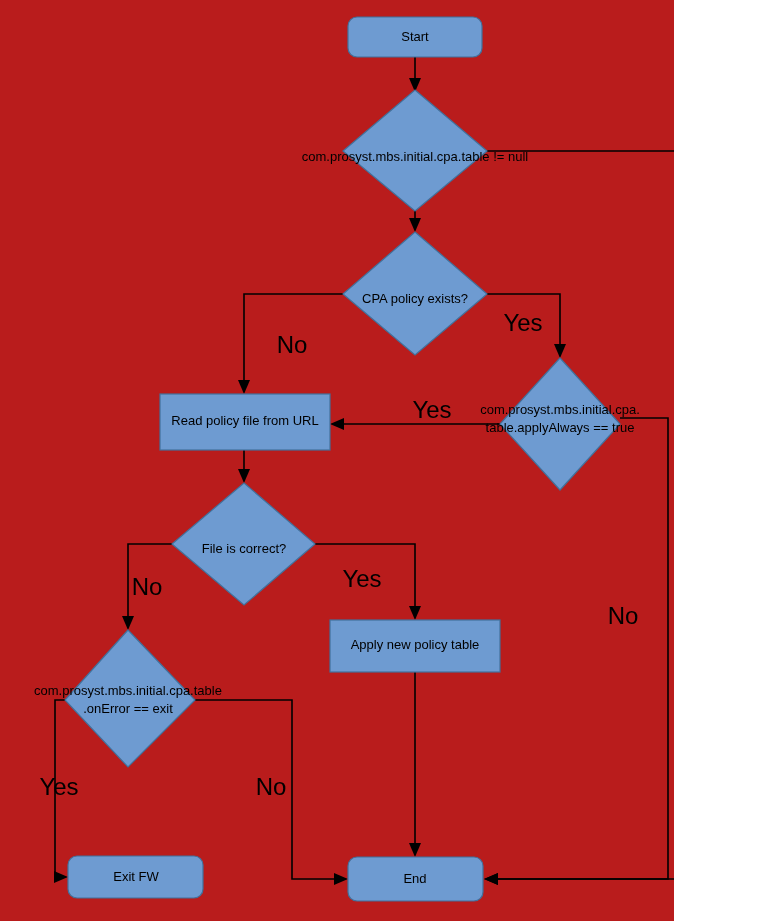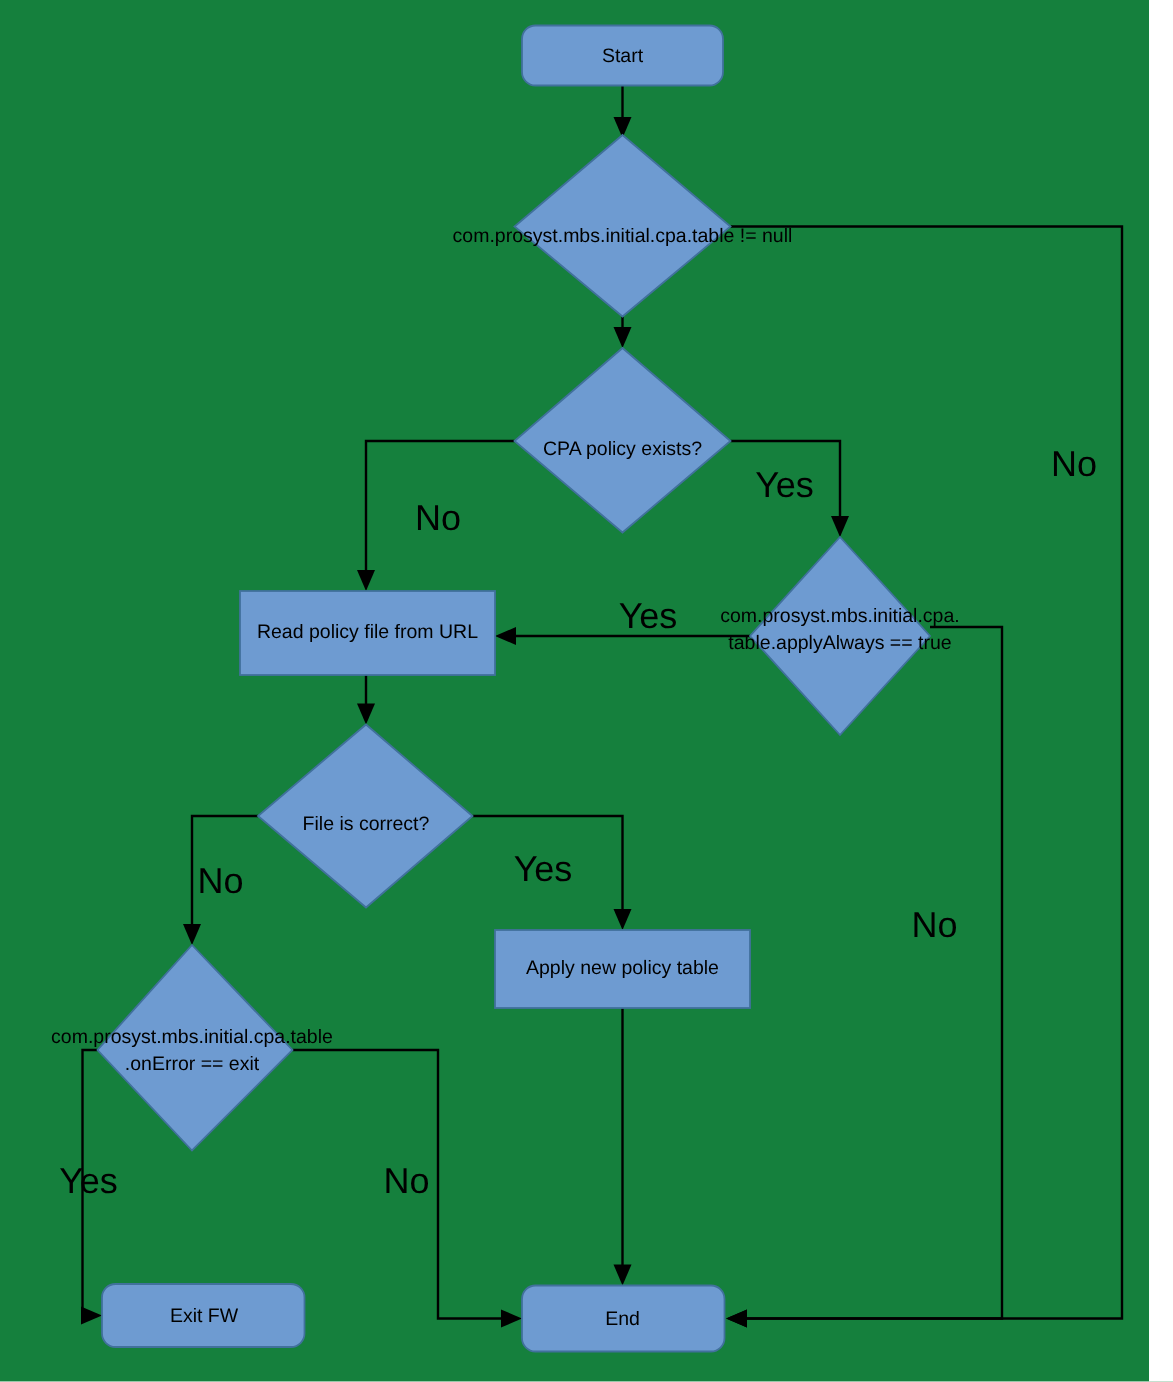--- a/index.html
+++ b/index.html
@@ -5,23 +5,23 @@
   html, body {
     margin: 0;
     padding: 0;
     background: #ffffff;
   }
   body {
     font-family: "Liberation Sans", sans-serif;
   }
   #flowchart-canvas {
     position: relative;
-    width: 766px;
+    width: 674px;
     height: 921px;
-    background: #15803d;
+    background: #b91c1c;
     overflow: hidden;
   }
   #flowchart-svg {
     position: absolute;
     left: 0;
     top: 0;
     width: 782px;
     height: 921px;
   }
   .node-text {

